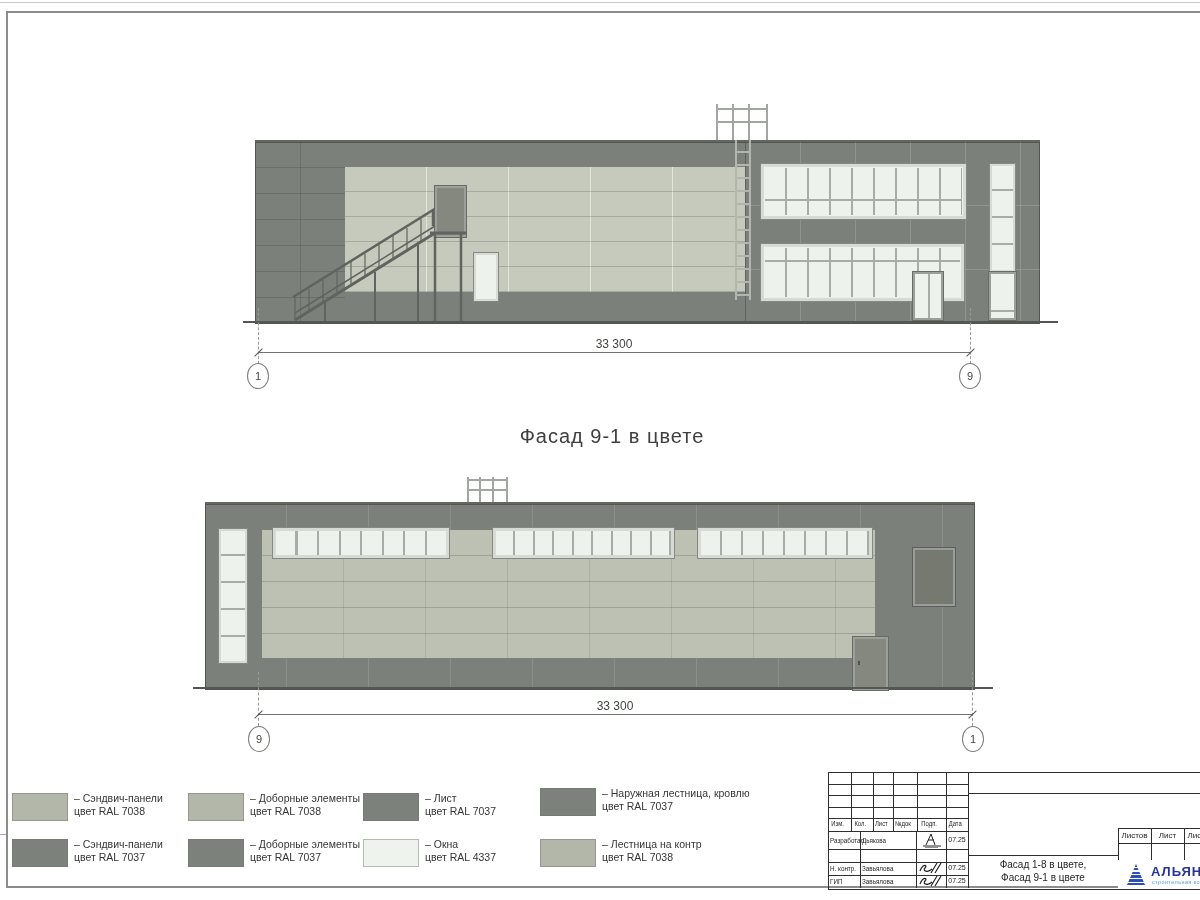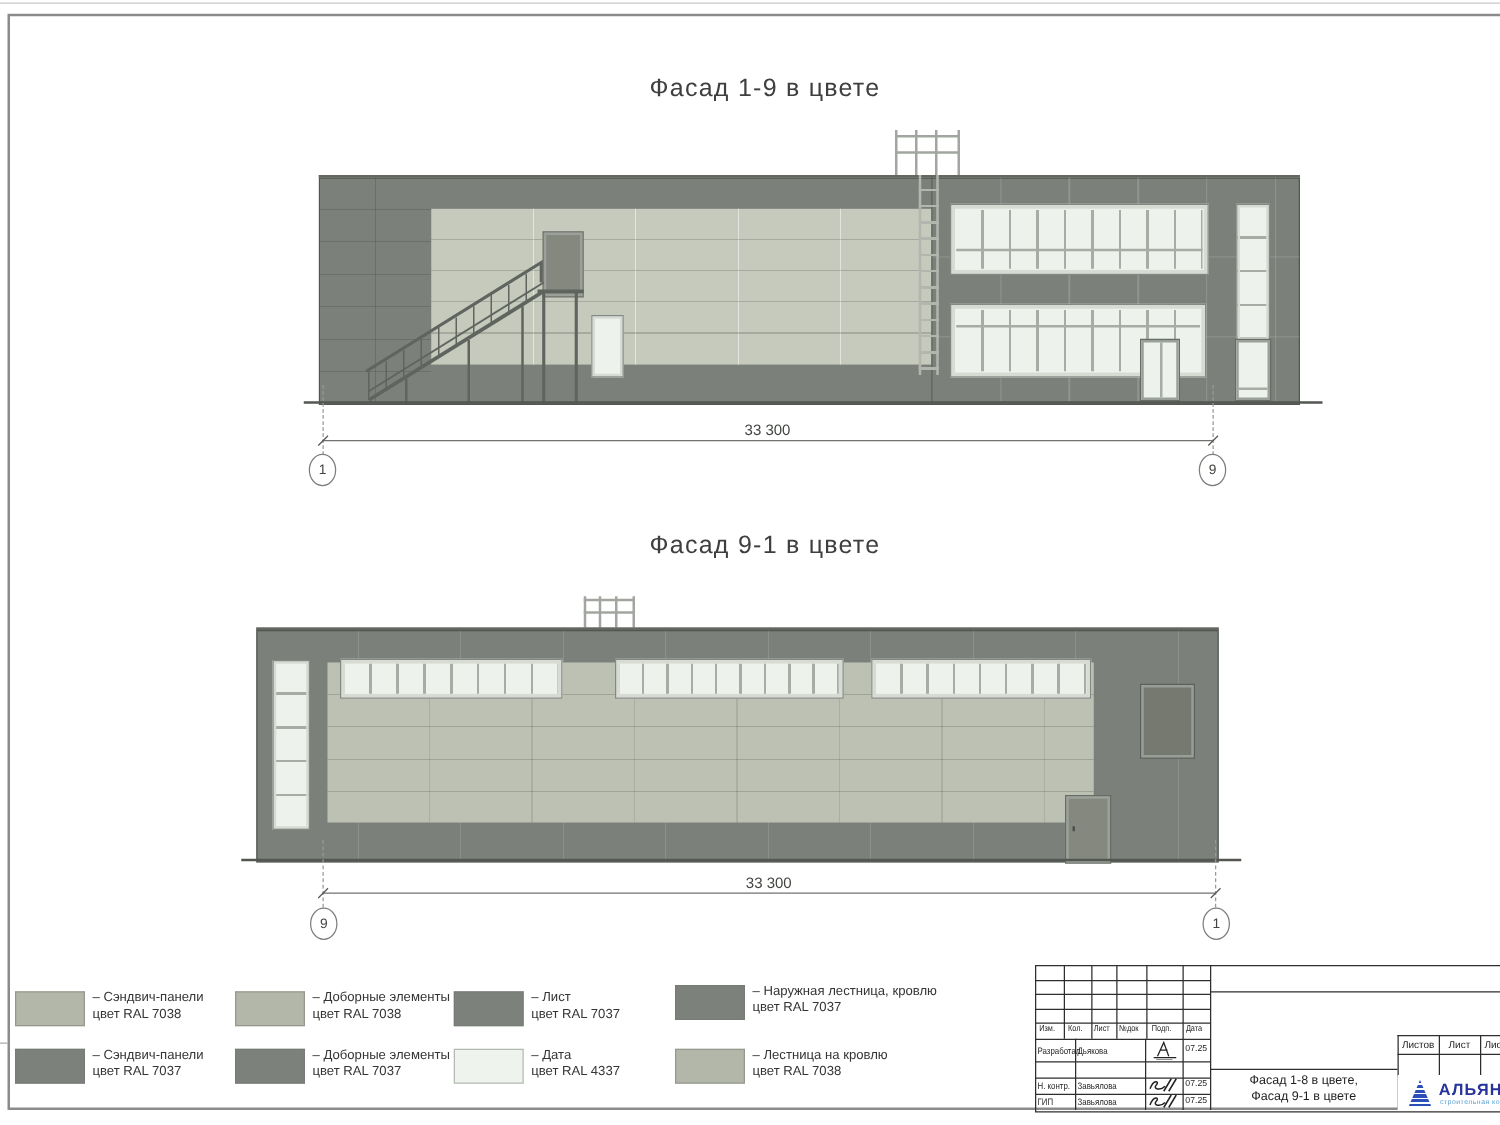--- a/index.html
+++ b/index.html
@@ -42,21 +42,20 @@
 </style>
 </head>
 <body>
 
 <div id="sheet">
 
   <div class="abs" style="left:0;top:2px;width:1200px;height:1px;background:#c9c9c9;"></div>
   <div class="frame" style="left:6px;top:11px;width:1290px;height:873px;"></div>
   <div class="abs" style="left:0;top:834px;width:6px;height:1px;background:#aaa;"></div>
 
-  <div class="ttl" style="left:452px;top:60px;width:320px;">Фасад 1-9 в цвете</div>
 
   <div>
 
     <div class="sec" style="left:716px;top:104px;width:52px;height:37px;">
       <div class="rail" style="left:0;top:4px;width:52px;height:2px;"></div>
       <div class="rail" style="left:0;top:17px;width:52px;height:2px;"></div>
       <div class="rail" style="left:0;top:0;width:2px;height:37px;"></div>
       <div class="rail" style="left:16px;top:0;width:2px;height:37px;"></div>
       <div class="rail" style="left:32px;top:0;width:2px;height:37px;"></div>
       <div class="rail" style="left:50px;top:0;width:2px;height:37px;"></div>
@@ -201,25 +200,25 @@
     <div class="leg" style="left:12px;top:836px;">
       <div class="sw" style="background-color: rgb(125, 129, 124);"></div>
       <div class="lt"><span>– Сэндвич-панели</span><br><span>цвет RAL 7037</span></div>
     </div>
     <div class="leg" style="left:188px;top:836px;">
       <div class="sw" style="background-color: rgb(125, 129, 124);"></div>
       <div class="lt"><span>– Доборные элементы</span><br><span>цвет RAL 7037</span></div>
     </div>
     <div class="leg" style="left:363px;top:836px;">
       <div class="sw" style="background-color: rgb(238, 243, 237);"></div>
-      <div class="lt"><span>– Дата</span><br><span>цвет RAL 4337</span></div>
+      <div class="lt"><span>– Окна</span><br><span>цвет RAL 4337</span></div>
     </div>
     <div class="leg" style="left:540px;top:836px;width:240px;">
       <div class="sw" style="background-color: rgb(179, 183, 170);"></div>
-      <div class="lt"><span>– Лестница на кровлю</span><br><span>цвет RAL 7038</span></div>
+      <div class="lt"><span>– Лестница на контр</span><br><span>цвет RAL 7038</span></div>
     </div>
   </div>
 
   <div>
 
     <div class="abs" style="left:828px;top:772px;width:432px;height:116px;border:1px solid #2e2e2e;"></div>
 
     <div class="abs" style="left:828px;top:772px;width:140px;height:116px;">
       <div class="tb-line" style="left:23px;top:0;width:1px;height:59px;"></div>
       <div class="tb-line" style="left:45px;top:0;width:1px;height:59px;"></div>

